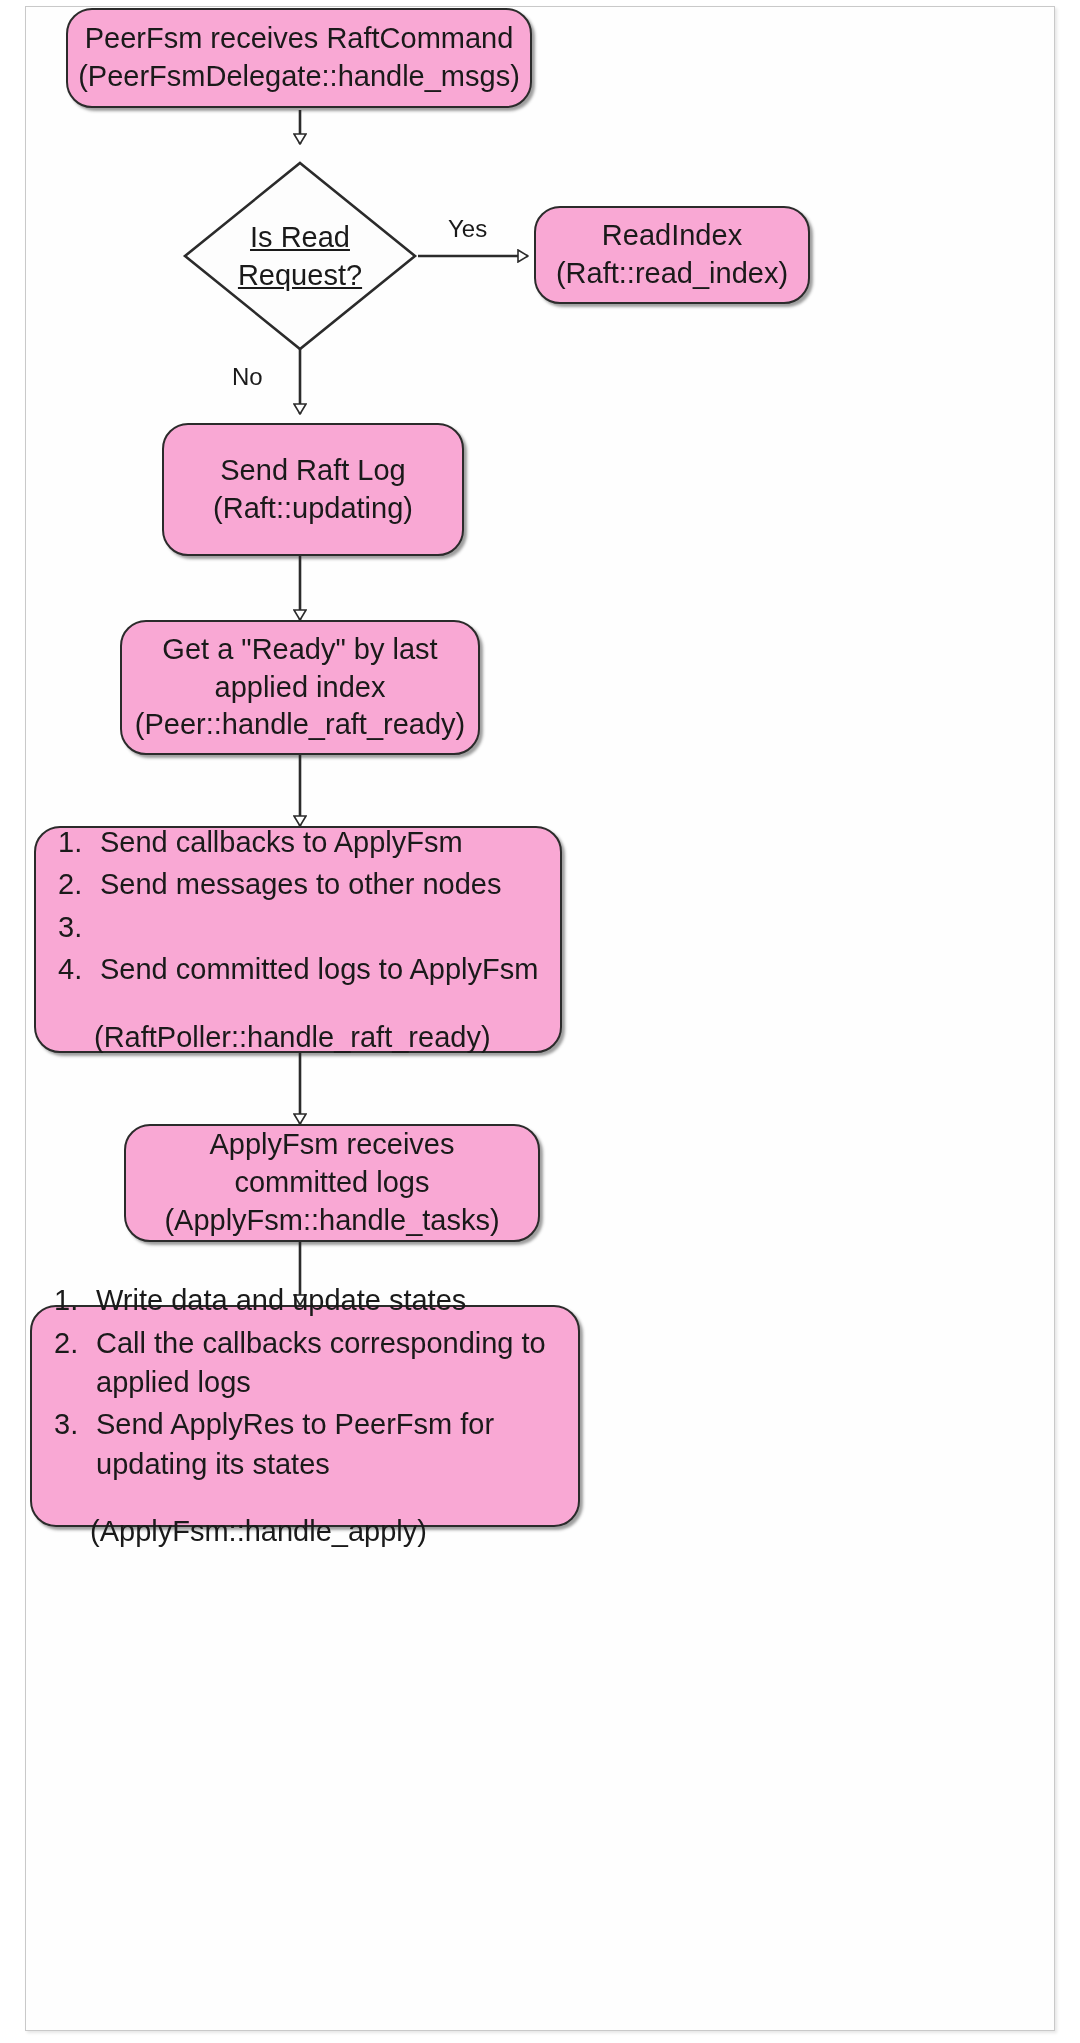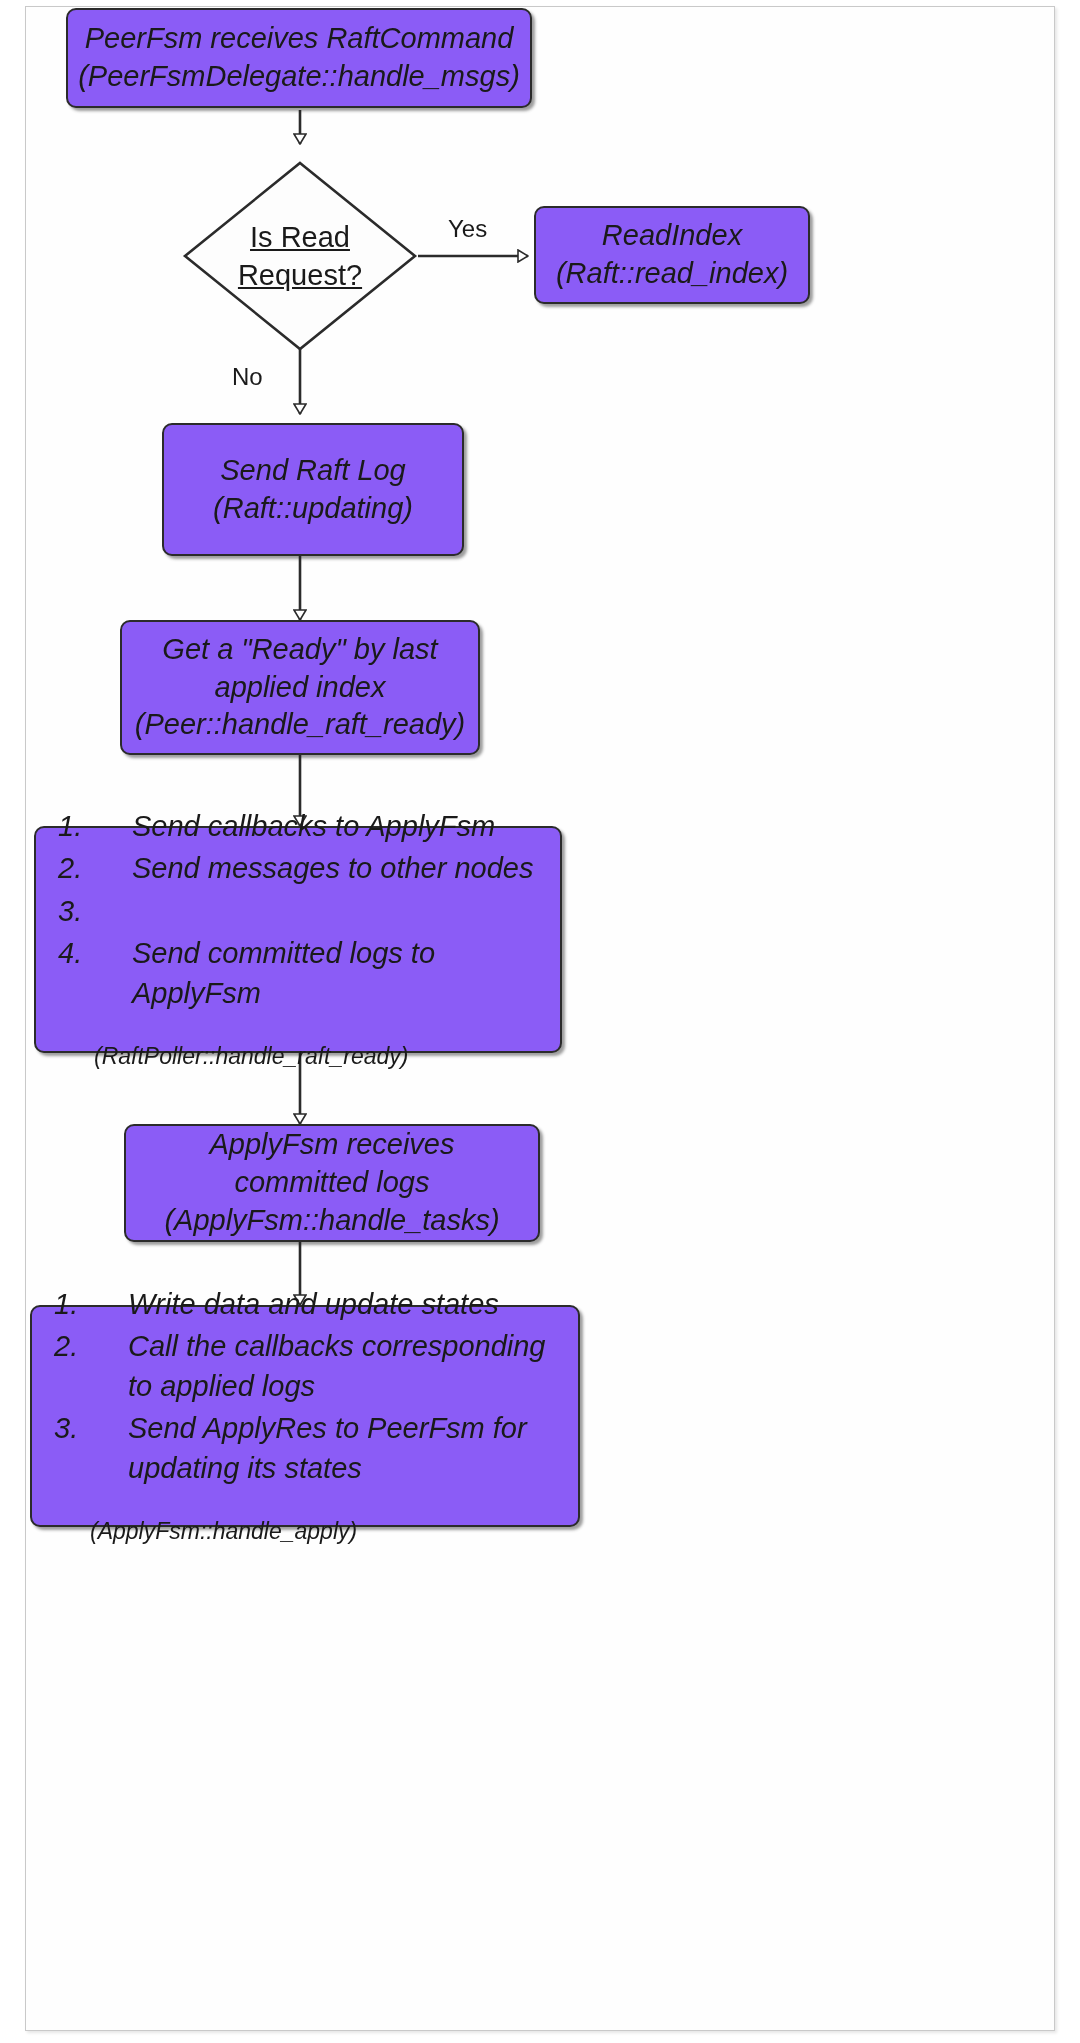--- a/index.html
+++ b/index.html
@@ -27,34 +27,33 @@
     height: 2025px;
     border: 1px solid #c9c9c9;
     box-sizing: border-box;
     background: #fefefe;
     box-shadow: 2px 2px 3px rgba(0,0,0,0.10);
   }
 
   .node {
     position: absolute;
     box-sizing: border-box;
-    background: #8b5cf6;
+    background: #f9a8d4;
     border: 2.6px solid #2b2b2b;
-    border-radius: 10px;
+    border-radius: 26px;
     box-shadow: 3px 3px 3px rgba(40,40,40,0.45);
     display: flex;
     flex-direction: column;
     justify-content: center;
     align-items: center;
     color: #1a1a1a;
     font-size: 29px;
     line-height: 1.30;
     text-align: center;
     padding: 6px 10px;
-    font-style: italic;
   }
   .node .line { display: block; white-space: pre; }
 
   
   .node.listnode {
     align-items: flex-start;
     justify-content: center;
     text-align: left;
     padding: 10px 14px;
   }
@@ -70,23 +69,23 @@
     font-size: 29px;
     line-height: 1.36;
     margin: 0 0 3px 0;
   }
   .list li .num {
     flex: 0 0 auto;
     width: 42px;
     text-align: left;
     padding-left: 8px;
   }
-  .list li .txt { flex: 1 1 auto; margin-left: 32px; }
+  .list li .txt { flex: 1 1 auto; }
   .caption {
-    font-size: 23px;
+    font-size: 29px;
     line-height: 1.3;
     margin-top: 26px;
     padding-left: 44px;
     white-space: pre;
   }
 
   
   .diamond-wrap {
     position: absolute;
   }

